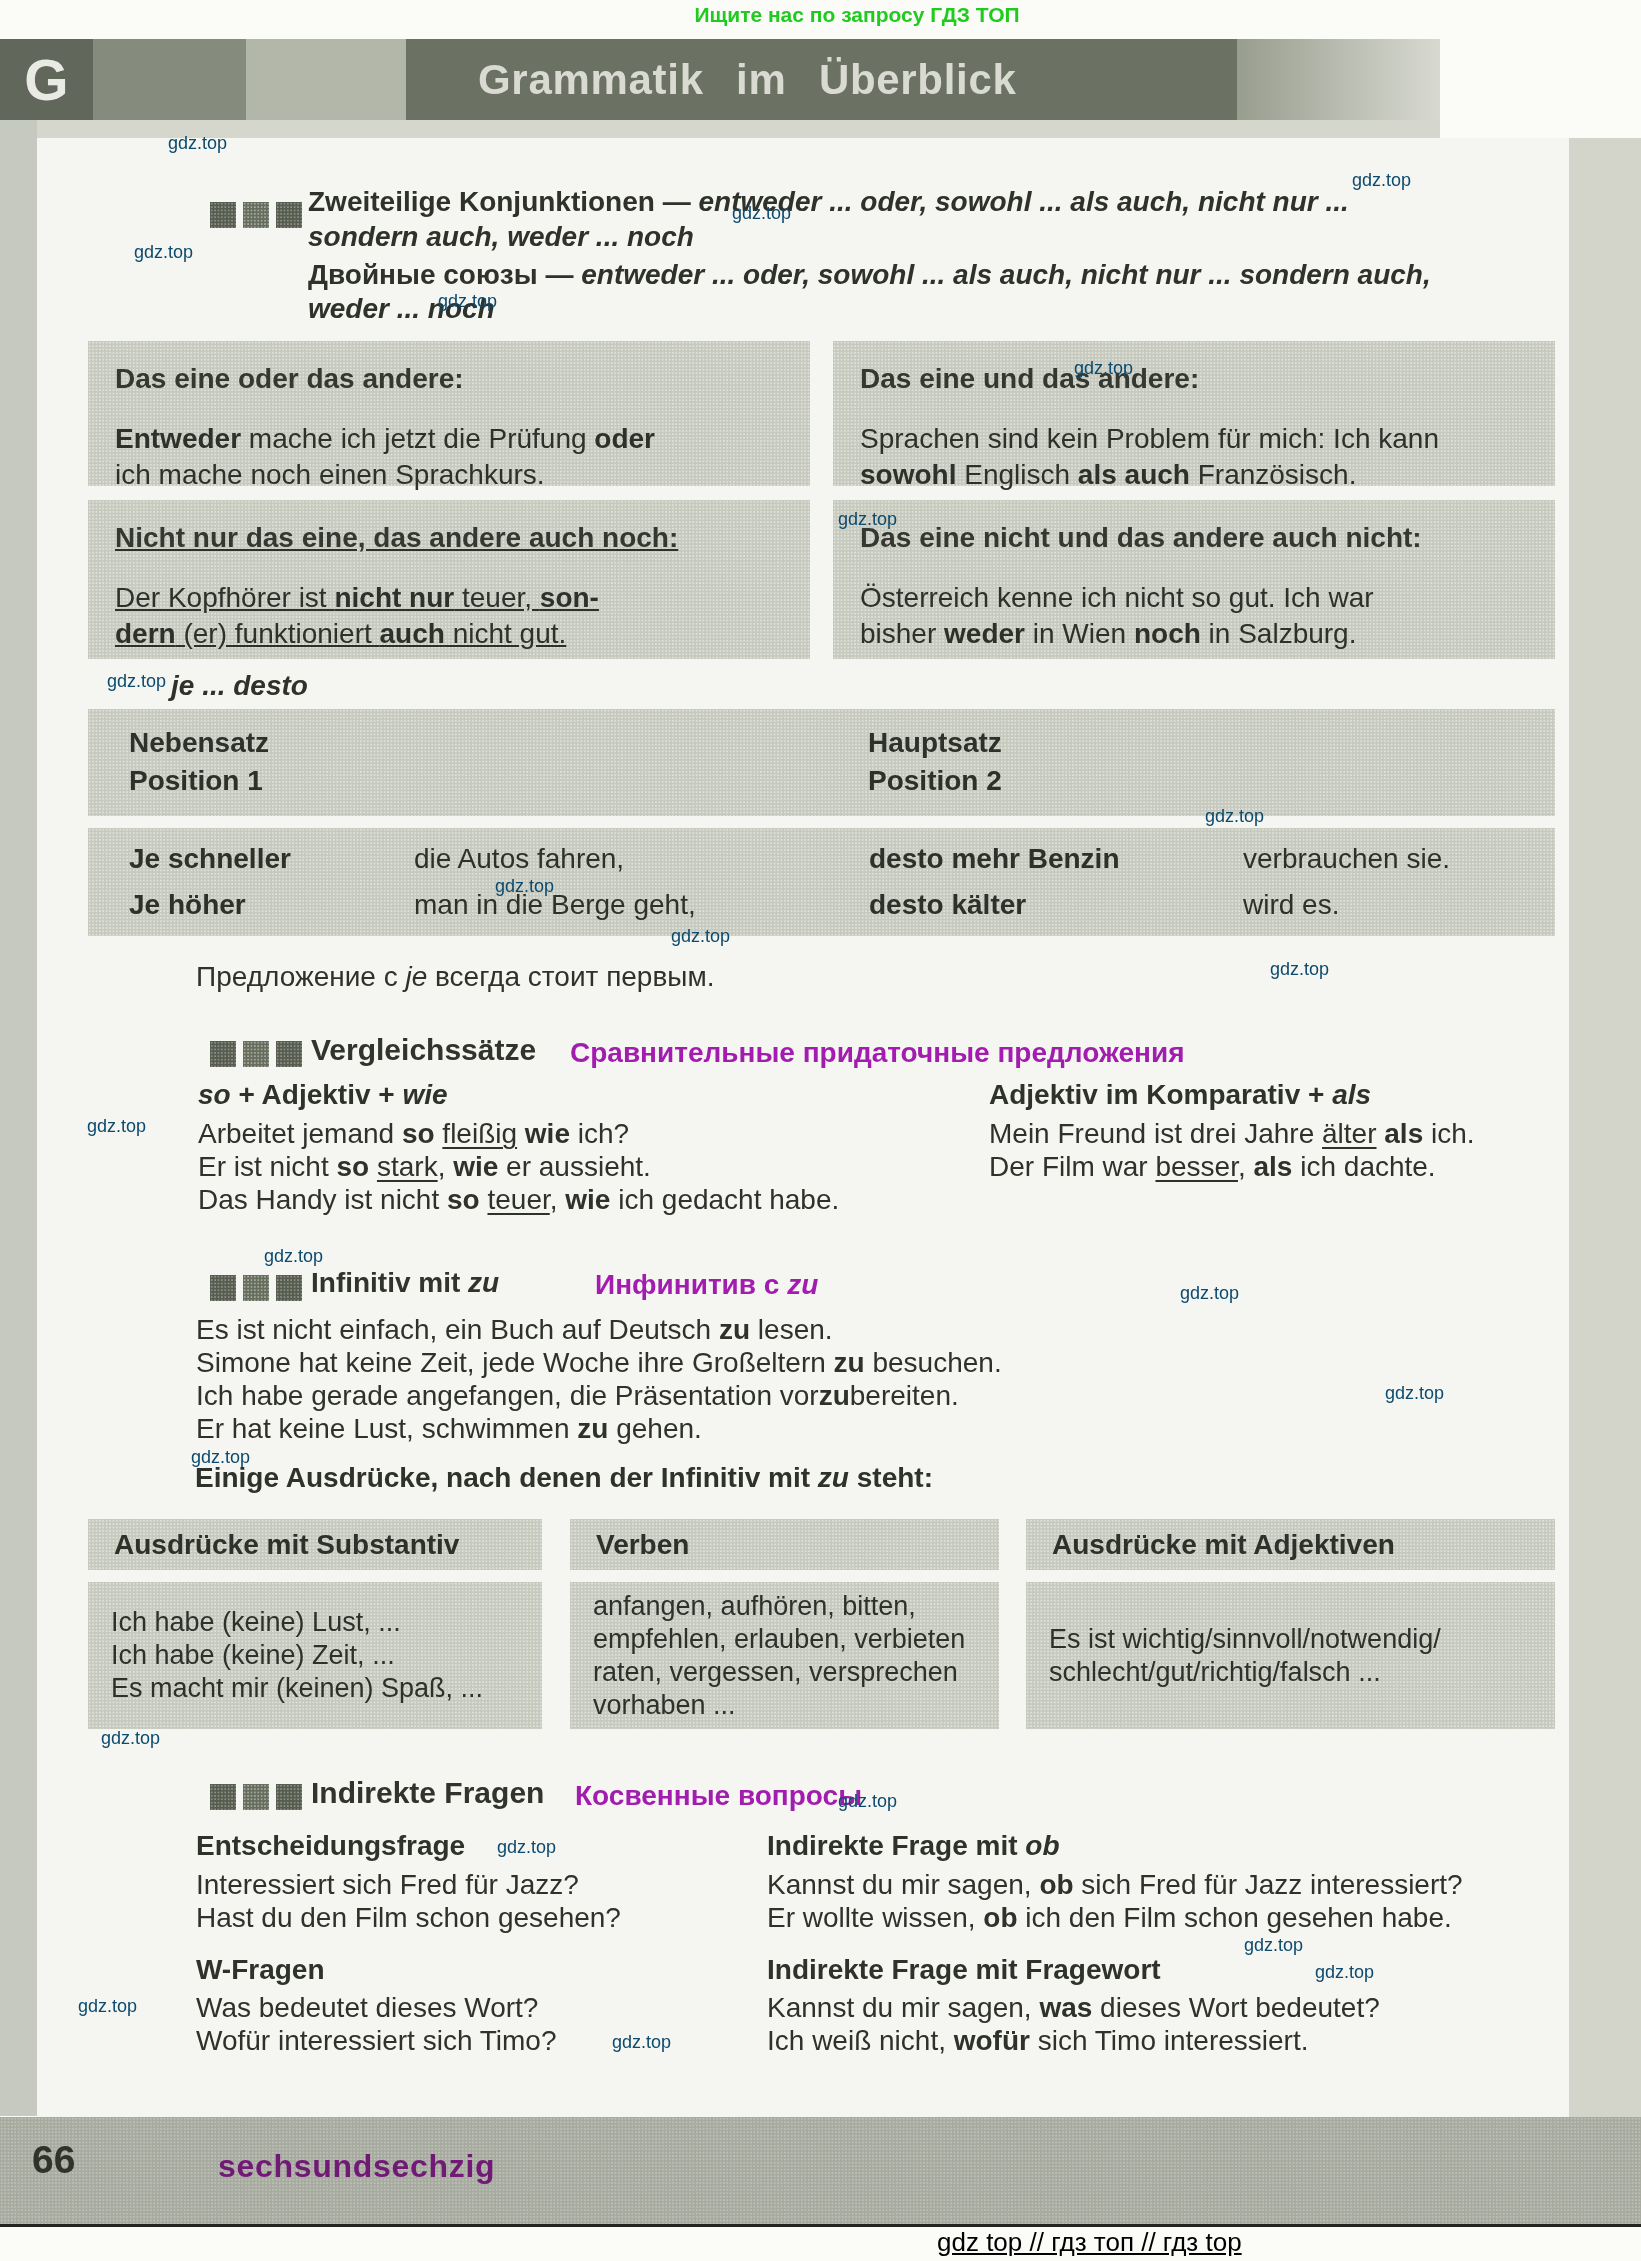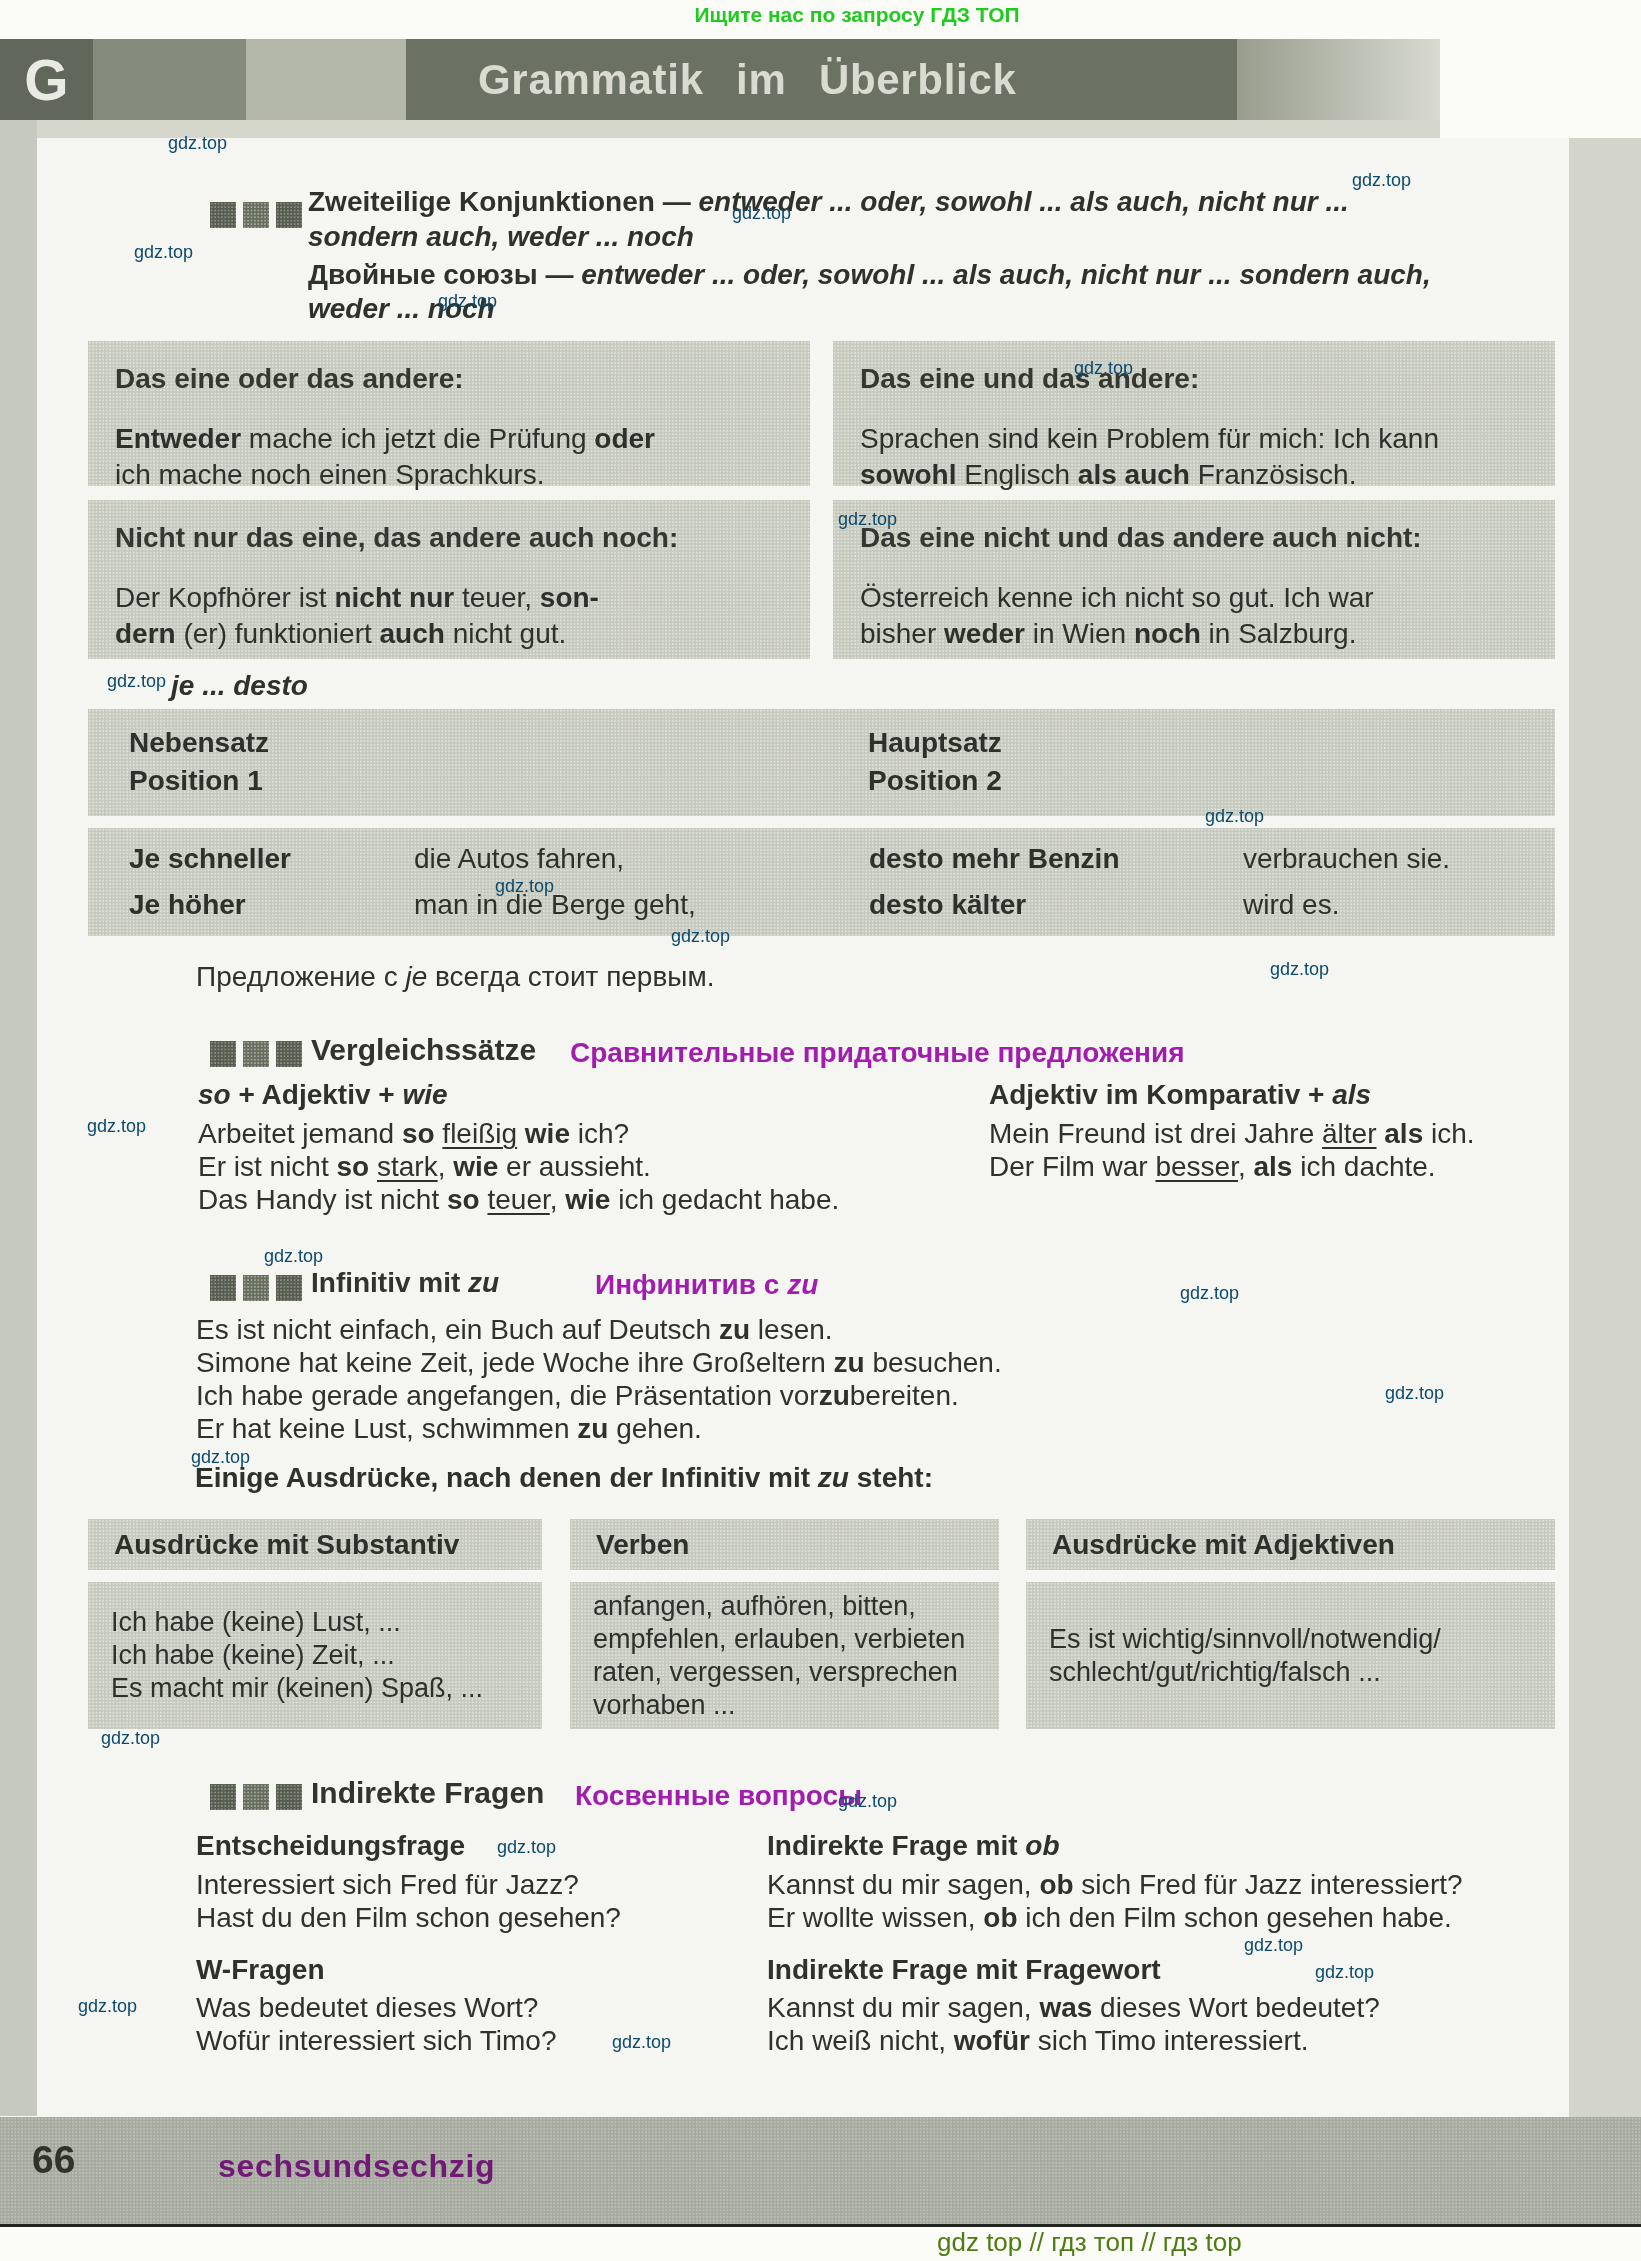--- a/index.html
+++ b/index.html
@@ -112,21 +112,21 @@
   <div class="txt" style="left:308px; top:258px; width:1217px; font-size:28px; line-height:34px;"><span class="b">Двойные союзы</span><span class="b"> — </span><span class="b i">entweder ... oder, sowohl ... als auch, nicht nur ... sondern auch,</span><br><span class="b i">weder ... noch</span></div>
 
   <div class="gbox" style="left:88px; top:341px; width:722px; height:145px;">
     <div class="btitle">Das eine oder das andere:</div>
     <div><span class="b">Entweder</span><span> mache ich jetzt die Prüfung </span><span class="b">oder</span><br><span>ich mache noch einen Sprachkurs.</span></div>
   </div>
   <div class="gbox" style="left:833px; top:341px; width:722px; height:145px;">
     <div class="btitle">Das eine und das andere:</div>
     <div><span>Sprachen sind kein Problem für mich: Ich kann</span><br><span class="b">sowohl</span><span> Englisch </span><span class="b">als auch</span><span> Französisch.</span></div>
   </div>
-  <div class="gbox" style="left:88px; top:500px; width:722px; height:159px;">
+  <div class="gbox" style="left:88px; top:500px; width:722px; height:159px;text-decoration:underline;">
     <div class="btitle">Nicht nur das eine, das andere auch noch:</div>
     <div><span>Der Kopfhörer ist </span><span class="b">nicht nur</span><span> teuer, </span><span class="b">son-</span><br><span class="b">dern</span><span> (er) funktioniert </span><span class="b">auch</span><span> nicht gut.</span></div>
   </div>
   <div class="gbox" style="left:833px; top:500px; width:722px; height:159px;">
     <div class="btitle">Das eine nicht und das andere auch nicht:</div>
     <div><span>Österreich kenne ich nicht so gut. Ich war</span><br><span>bisher </span><span class="b">weder</span><span> in Wien </span><span class="b">noch</span><span> in Salzburg.</span></div>
   </div>
 
   <div class="txt" style="left:171px; top:669px; font-size:28px;"><span class="b i">je ... desto</span></div>
 
@@ -246,21 +246,21 @@
 
   <div class="col-heading" style="left:767px; top:1954px;"><span class="b">Indirekte Frage mit Fragewort</span></div>
   <div class="lines" style="left:767px; top:1991px;">
       <div><span>Kannst du mir sagen, </span><span class="b">was</span><span> dieses Wort bedeutet?</span></div>
       <div><span>Ich weiß nicht, </span><span class="b">wofür</span><span> sich Timo interessiert.</span></div>
     </div>
 
   <div class="footer-bar"></div>
   <div class="page-num">66</div>
   <div class="page-word">sechsundsechzig</div>
-  <div class="bottom-banner" style="color: #4d7c0f;">gdz top  //  гдз топ  //  гдз top</div>
+  <div class="bottom-banner" style="color: #000000; text-decoration: underline;">gdz top  //  гдз топ  //  гдз top</div>
 
   <div id="wm-layer">
       <span class="wm" style="left: 168px; top: 133px;">gdz.top</span>
       <span class="wm" style="left: 1352px; top: 170px;">gdz.top</span>
       <span class="wm" style="left: 732px; top: 203px;">gdz.top</span>
       <span class="wm" style="left: 134px; top: 242px;">gdz.top</span>
       <span class="wm" style="left: 438px; top: 291px;">gdz.top</span>
       <span class="wm" style="left: 1074px; top: 358px;">gdz.top</span>
       <span class="wm" style="left: 838px; top: 509px;">gdz.top</span>
       <span class="wm" style="left: 107px; top: 671px;">gdz.top</span>

